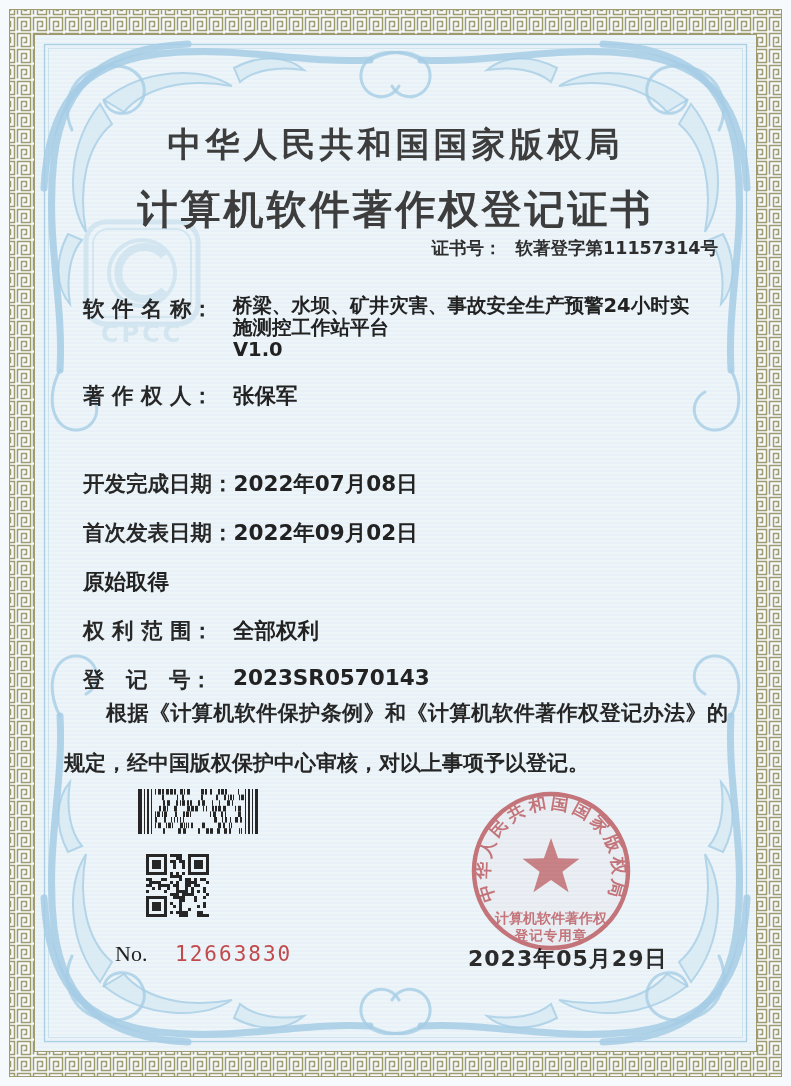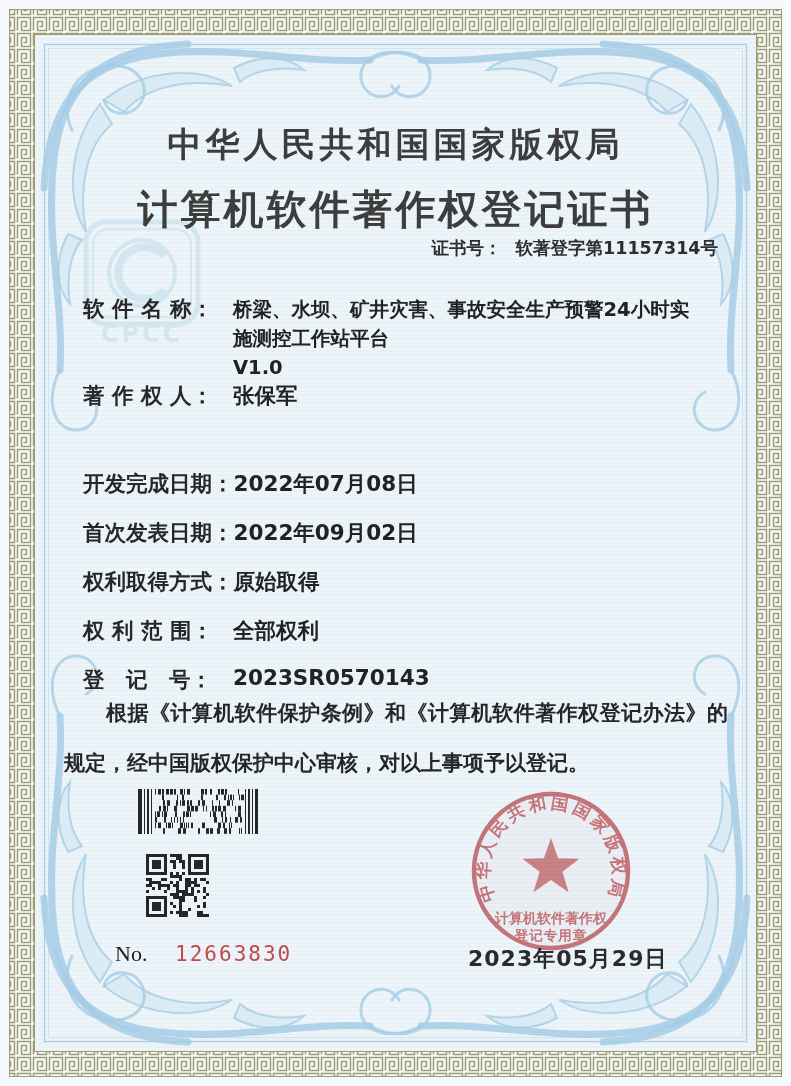--- a/index.html
+++ b/index.html
@@ -20,21 +20,21 @@
            font-size:34px;font-weight:700;letter-spacing:4px;color:var(--title-ink);}
   .cert-title{position:absolute;left:0;top:182px;width:791px;text-align:center;
            font-size:40px;font-weight:700;letter-spacing:3px;color:var(--title-ink);}
   .certno{position:absolute;right:73px;top:236px;font-size:17.5px;font-weight:700;
            color:#2e2e2e;white-space:pre;}
   .certno .gap{display:inline-block;width:14px;}
 
   .row{position:absolute;left:83px;display:flex;align-items:flex-start;margin-top:20px;}
   .lbl{flex:0 0 150px;white-space:pre;font-size:21.5px;font-weight:600;color:#272727;}
   .val{font-size:21.5px;font-weight:600;color:#222;white-space:pre;}
-  .val.multiline{white-space:pre-line;font-size:19.5px;line-height:29px;
+  .val.multiline{white-space:pre-line;font-size:19.5px;line-height:22px;
                  width:505px;margin-top:1px;}
   .statement{position:absolute;left:64px;top:688px;width:664px;
              font-size:21px;font-weight:600;line-height:50px;color:#262626;
              text-indent:2em;text-align:justify;}
 
   .serial{position:absolute;left:115px;top:941px;font-size:21px;}
   .no-label{font-family:"Liberation Serif","DejaVu Serif",serif;color:#1f1f1f;
             font-size:22px;}
   .no-value{font-family:"DejaVu Sans Mono","Liberation Mono",monospace;
             color:var(--serial-red);letter-spacing:2px;font-size:21px;margin-left:21px;}
@@ -119,21 +119,20 @@
       <span class="lbl">开发完成日期：</span>
       <span class="val">2022年07月08日</span>
     </div>
 
     <div class="row" style="top:498px">
       <span class="lbl">首次发表日期：</span>
       <span class="val">2022年09月02日</span>
     </div>
 
     <div class="row" style="top:547px">
-      <span class="lbl">权利取得方式：</span>
       <span class="val">原始取得</span>
     </div>
 
     <div class="row" style="top:596px">
       <span class="lbl">权 利 范 围：</span>
       <span class="val">全部权利</span>
     </div>
 
     <div class="row" style="top:645px">
       <span class="lbl">登　记　号：</span>

